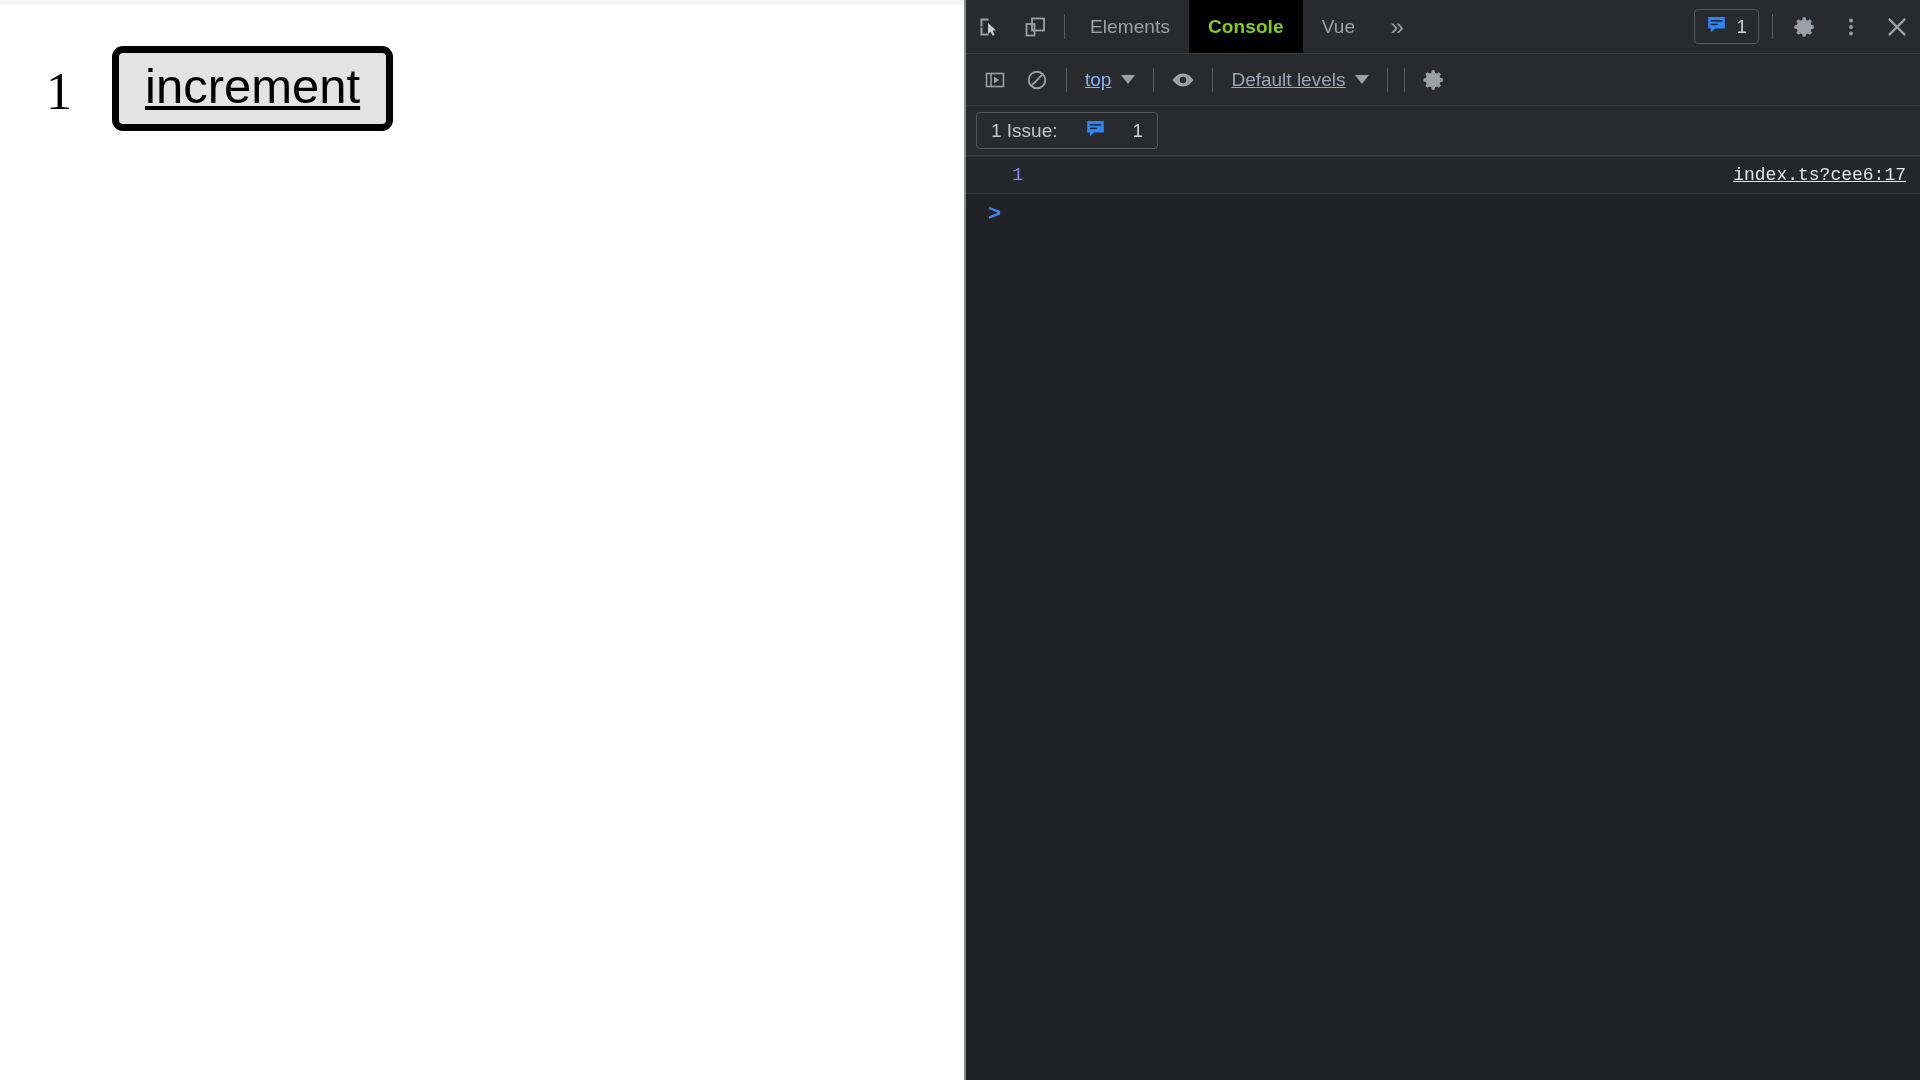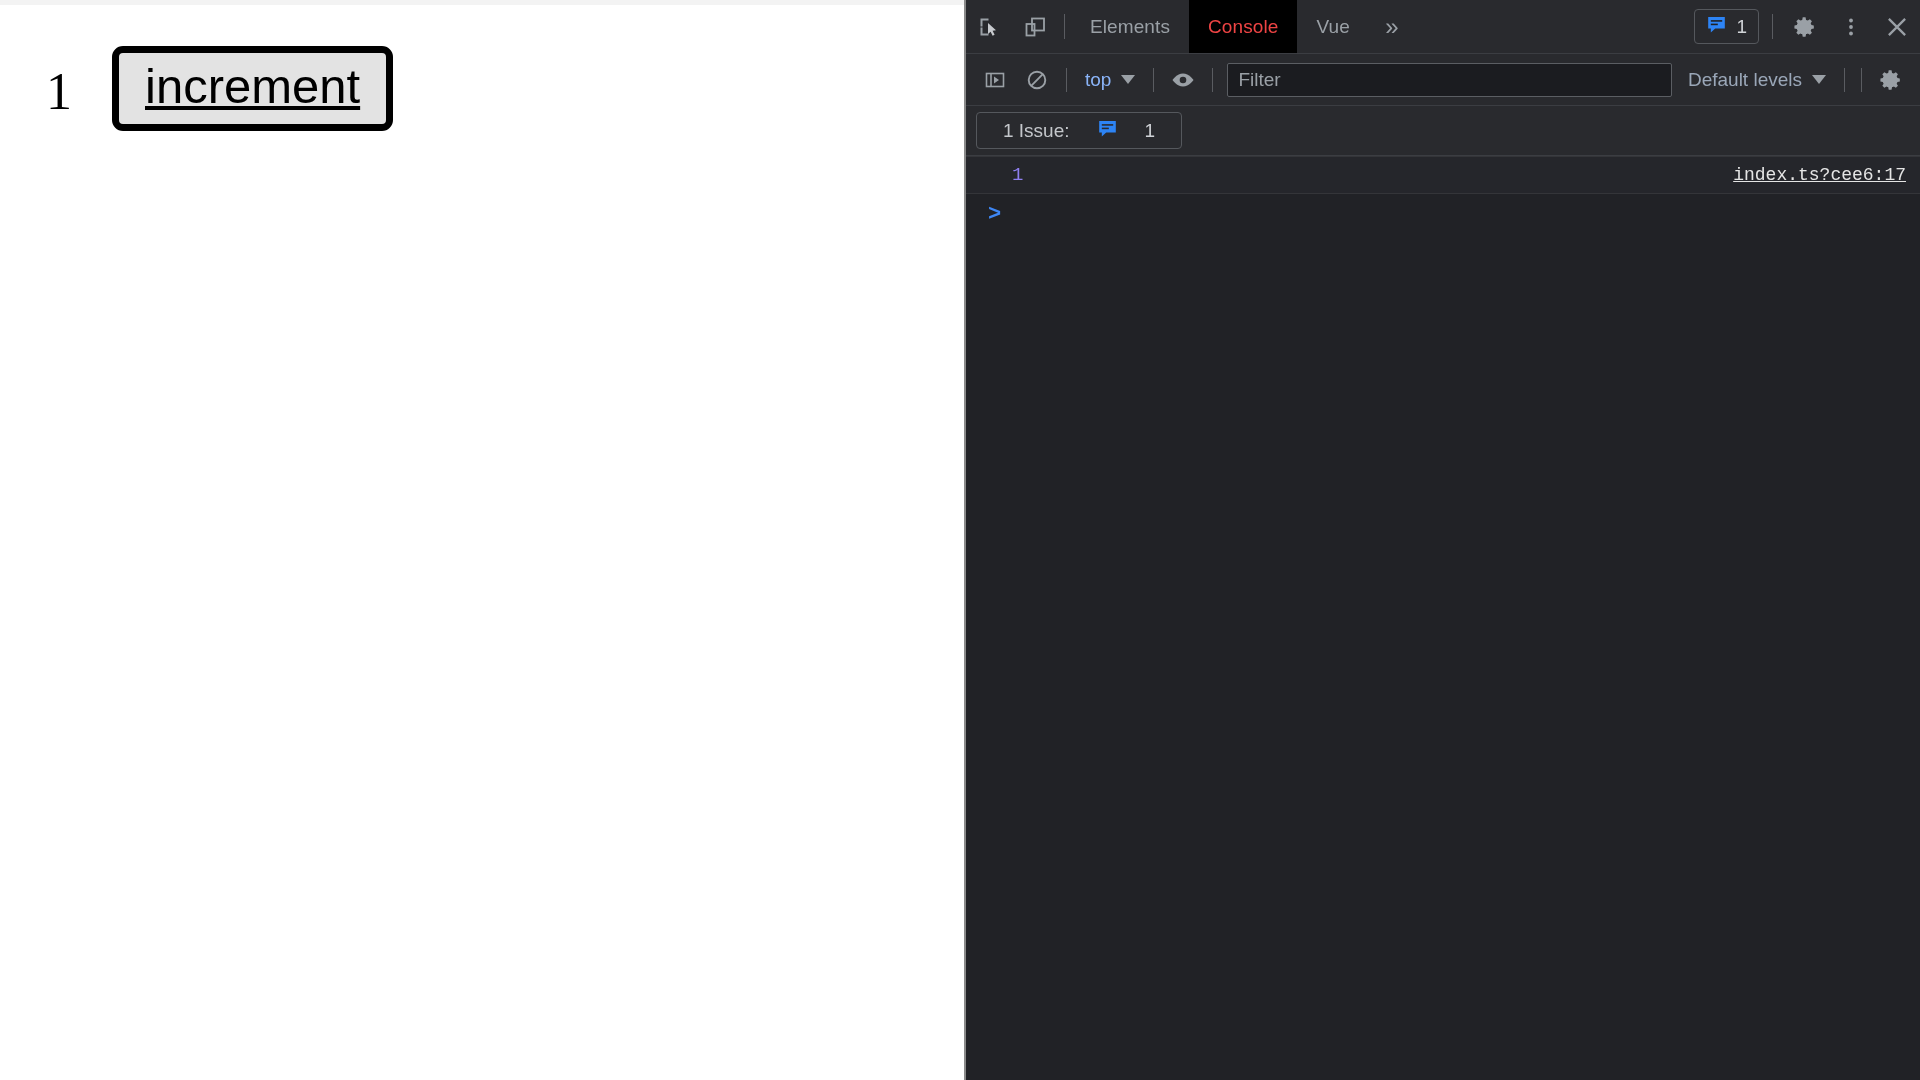--- a/index.html
+++ b/index.html
@@ -69,21 +69,21 @@
   }
   .tb-iconbtn svg { display: block; }
   .tb-divider {
     width: 1px; background: #5a5c61; margin: 14px 6px;
     flex: 0 0 1px;
   }
   .dt-tab {
     display: flex; align-items: center; padding: 0 19px;
     font-size: 19px; color: #9aa0a6; cursor: pointer; letter-spacing: .1px;
   }
-  .dt-tab.active { background: #000000; color: #ef4444; }
+  .dt-tab.active { background: #000000; color: #84cc16; font-weight: bold; }
   .tb-more {
     display: flex; align-items: center; justify-content: center;
     width: 46px; color: #9aa0a6; font-size: 24px; cursor: pointer;
   }
   .tb-spacer { flex: 1 1 auto; }
   .issues-badge {
     display: flex; align-items: center; gap: 9px;
     border: 1px solid #55585d; border-radius: 4px;
     padding: 5px 11px; margin: 9px 4px; cursor: pointer;
   }
@@ -99,21 +99,21 @@
     border-bottom: 1px solid #3b3d42;
     display: flex; align-items: center; padding: 0 8px;
   }
   .tl-iconbtn {
     width: 42px; height: 40px; display: flex; align-items: center; justify-content: center;
     cursor: pointer;
   }
   .tl-divider { width: 1px; height: 24px; background: #5a5c61; margin: 0 8px; }
   .tl-select {
     display: flex; align-items: center; gap: 10px;
-    color: #8ab4f8; font-size: 19px; padding: 0 10px; cursor: pointer;
+    color: #8ab4f8; font-size: 19px; padding: 0 10px; cursor: pointer; text-decoration: underline;
   }
   .tl-select.levels { color: #9aa7b8; text-align: center; }
   .caret {
     width: 0; height: 0;
     border-left: 7px solid transparent; border-right: 7px solid transparent;
     border-top: 9px solid #9aa0a6;
   }
   .filter-input {
     flex: 1 1 auto; height: 34px;
     background: #1b1c20; border: 1px solid #5b5e63; border-radius: 2px;
@@ -126,21 +126,21 @@
   
   .dt-issuesbar {
     height: 50px; flex: 0 0 50px;
     background: #292a2e;
     border-bottom: 1px solid #3b3d42;
     display: flex; align-items: center; padding: 0 10px;
   }
   .issues-chip {
     display: flex; align-items: center; gap: 27px;
     border: 1px solid #55585d; border-radius: 4px;
-    padding: 5px 26px; cursor: pointer;
+    padding: 5px 14px; cursor: pointer;
   }
   .issues-chip .label { color: #c4c7cb; font-size: 19px; }
   .issues-chip .count { color: #d0d3d7; font-size: 19px; }
 
   
   .dt-console {
     flex: 1 1 auto; background: #212226; overflow: hidden;
     font-family: "Liberation Mono", monospace;
   }
   .console-row {
@@ -277,21 +277,20 @@
 
       <div class="tl-iconbtn">
         <svg width="26" height="24" viewBox="0 0 26 24" aria-hidden="true">
           <path d="M13 5.5C6.8 5.5 2.5 12 2.5 12s4.3 6.5 10.5 6.5S23.5 12 23.5 12 19.2 5.5 13 5.5z" fill="#9aa0a6"></path>
           <circle cx="13" cy="12" r="3.3" fill="#292a2e"></circle>
         </svg>
       </div>
 
       <div class="tl-divider"></div>
 
-      <input class="filter-input" type="text" placeholder="Filter" style="">
 
       <div class="tl-select levels">
         <span>Default levels</span>
         <span class="caret"></span>
       </div>
 
       <div class="tl-divider"></div>
       <div class="tl-divider"></div>
 
       <div class="tl-iconbtn">

